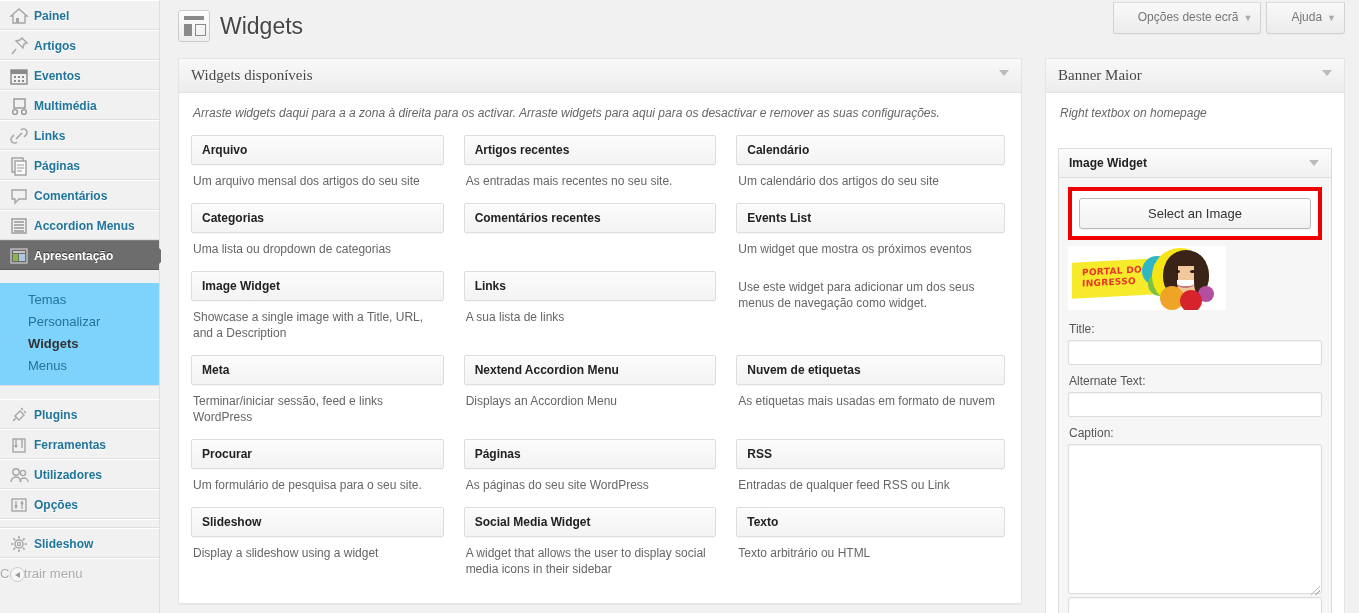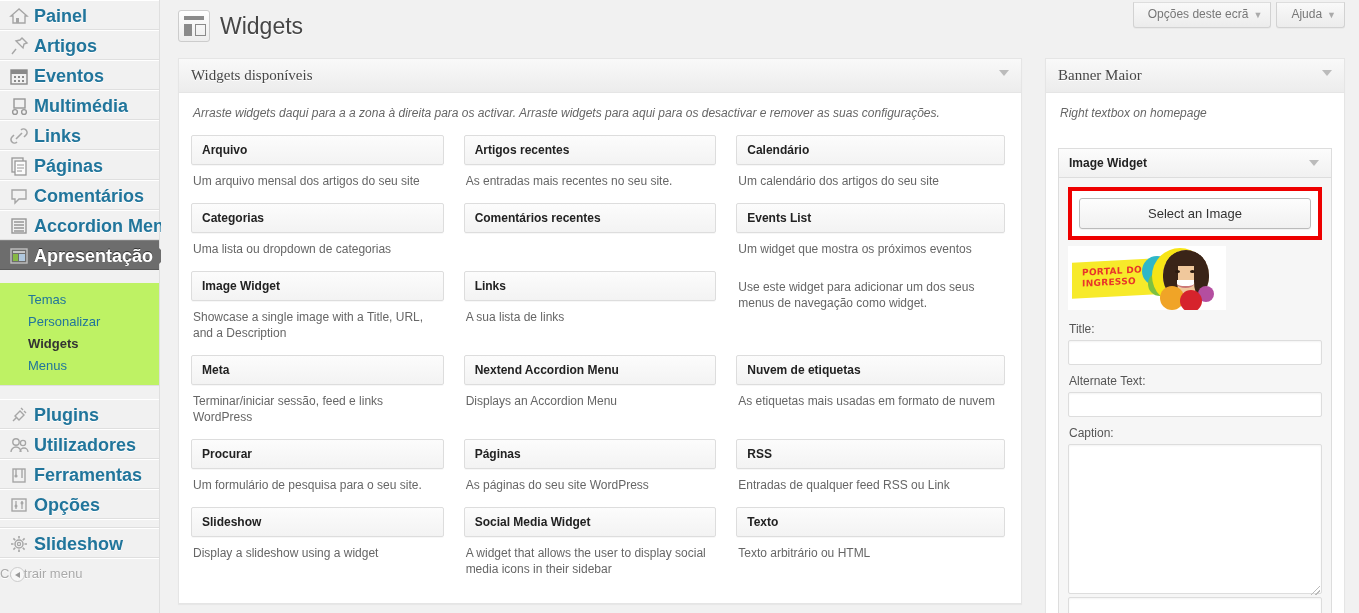--- a/index.html
+++ b/index.html
@@ -28,41 +28,41 @@
     border-top:1px solid #fff;
     border-bottom:1px solid #dfdfdf;
     cursor:pointer;
   }
   .menu-top .mt-icon {
     position:absolute; left:8px; top:4px; width:22px; height:22px;
     opacity:.85;
   }
   .menu-top .mt-label {
     position:absolute; left:34px; top:0;
-    font-weight:bold; font-size:18px; color:#21759b;
+    font-weight:bold; font-size:12px; color:#21759b;
     text-shadow:0 1px 0 #fff;
     white-space:nowrap;
   }
   .menu-top.current {
     background:#6d6d6d;
     border-top:1px solid #808080;
     border-bottom:1px solid #5a5a5a;
   }
   .menu-top.current .mt-label { color:#fff; text-shadow:0 -1px 0 #333; }
   .menu-top.current:after {
     content:"";
     position:absolute; right:-8px; top:6px;
     width:0;height:0;
     border-top:9px solid transparent;
     border-bottom:9px solid transparent;
     border-left:9px solid #6d6d6d;
   }
   .menu-sep { height:9px; background:#f1f1f1; border-bottom:1px solid #dfdfdf; border-top:1px solid #fff;}
   .submenu {
-    background:#bef264;
+    background:#7dd3fc;
     padding:6px 0 8px 0;
     border-bottom:1px solid #dfdfdf;
   }
   .submenu li {
     list-style:none;
     padding:2px 0 2px 28px;
     font-size:13px;
     color:#21759b;
     line-height:18px;
     cursor:pointer;
@@ -86,23 +86,23 @@
 
   
   #wpbody { position:absolute; left:161px; top:0; right:0; bottom:0; background:#f1f1f1; }
 
   
   .screen-meta-links { position:absolute; right:14px; top:2px; display:flex; gap:5px; }
   .sm-btn {
     background:linear-gradient(to bottom,#f9f9f9,#ececec);
     border:1px solid #d2d2d2; border-top-color:#ddd;
     border-radius:0 0 3px 3px;
-    padding:3px 8px 4px 14px;
+    padding:3px 8px 4px 24px;
     font-size:12px; color:#777;
-    line-height:16px;
+    line-height:22px;
     cursor:pointer;
     box-shadow:0 1px 0 rgba(0,0,0,.03);
     white-space:nowrap;
   }
   .sm-btn .caret { display:inline-block; margin-left:5px; color:#aaa; font-size:9px; }
 
   
   .page-title-row { position:absolute; left:17px; top:10px; display:flex; align-items:center; }
   .icon32 {
     width:32px;height:32px;
@@ -405,38 +405,38 @@
           <path d="M5 17 l4 -4" stroke="#999" stroke-width="1.4"></path>
           <path d="M13 4 l2 2M16 7 l2 2" stroke="#999" stroke-width="1.4"></path>
         </svg>
     </span>
     <span class="mt-label">Plugins</span>
   </div>
 
   <div class="menu-top">
     <span class="mt-icon">
       <svg width="22" height="22" viewBox="0 0 22 22">
+          <rect x="5" y="5" width="12" height="13" fill="none" stroke="#999" stroke-width="1.4"></rect>
+          <path d="M8 5v6M14 5v9" stroke="#999" stroke-width="1.4"></path>
+          <circle cx="8" cy="12" r="1.6" fill="#999"></circle>
+        </svg>
+    </span>
+    <span class="mt-label">Ferramentas</span>
+  </div>
+
+  <div class="menu-top">
+    <span class="mt-icon">
+      <svg width="22" height="22" viewBox="0 0 22 22">
           <circle cx="8" cy="8" r="3.2" fill="none" stroke="#999" stroke-width="1.4"></circle>
           <path d="M3 18 a5 5 0 0 1 10 0" fill="none" stroke="#999" stroke-width="1.4"></path>
           <circle cx="15" cy="9" r="2.6" fill="none" stroke="#999" stroke-width="1.3"></circle>
           <path d="M12 18 a4 4 0 0 1 8 0" fill="none" stroke="#999" stroke-width="1.3"></path>
         </svg>
     </span>
     <span class="mt-label">Utilizadores</span>
-  </div>
-
-  <div class="menu-top">
-    <span class="mt-icon">
-      <svg width="22" height="22" viewBox="0 0 22 22">
-          <rect x="5" y="5" width="12" height="13" fill="none" stroke="#999" stroke-width="1.4"></rect>
-          <path d="M8 5v6M14 5v9" stroke="#999" stroke-width="1.4"></path>
-          <circle cx="8" cy="12" r="1.6" fill="#999"></circle>
-        </svg>
-    </span>
-    <span class="mt-label">Ferramentas</span>
   </div>
 
   <div class="menu-top">
     <span class="mt-icon">
       <svg width="22" height="22" viewBox="0 0 22 22">
           <rect x="4" y="5" width="14" height="12" fill="none" stroke="#999" stroke-width="1.4"></rect>
           <path d="M8 7v8M14 7v8" stroke="#999" stroke-width="1.3"></path>
           <circle cx="8" cy="12" r="1.5" fill="#999"></circle>
           <circle cx="14" cy="9" r="1.5" fill="#999"></circle>
         </svg>

